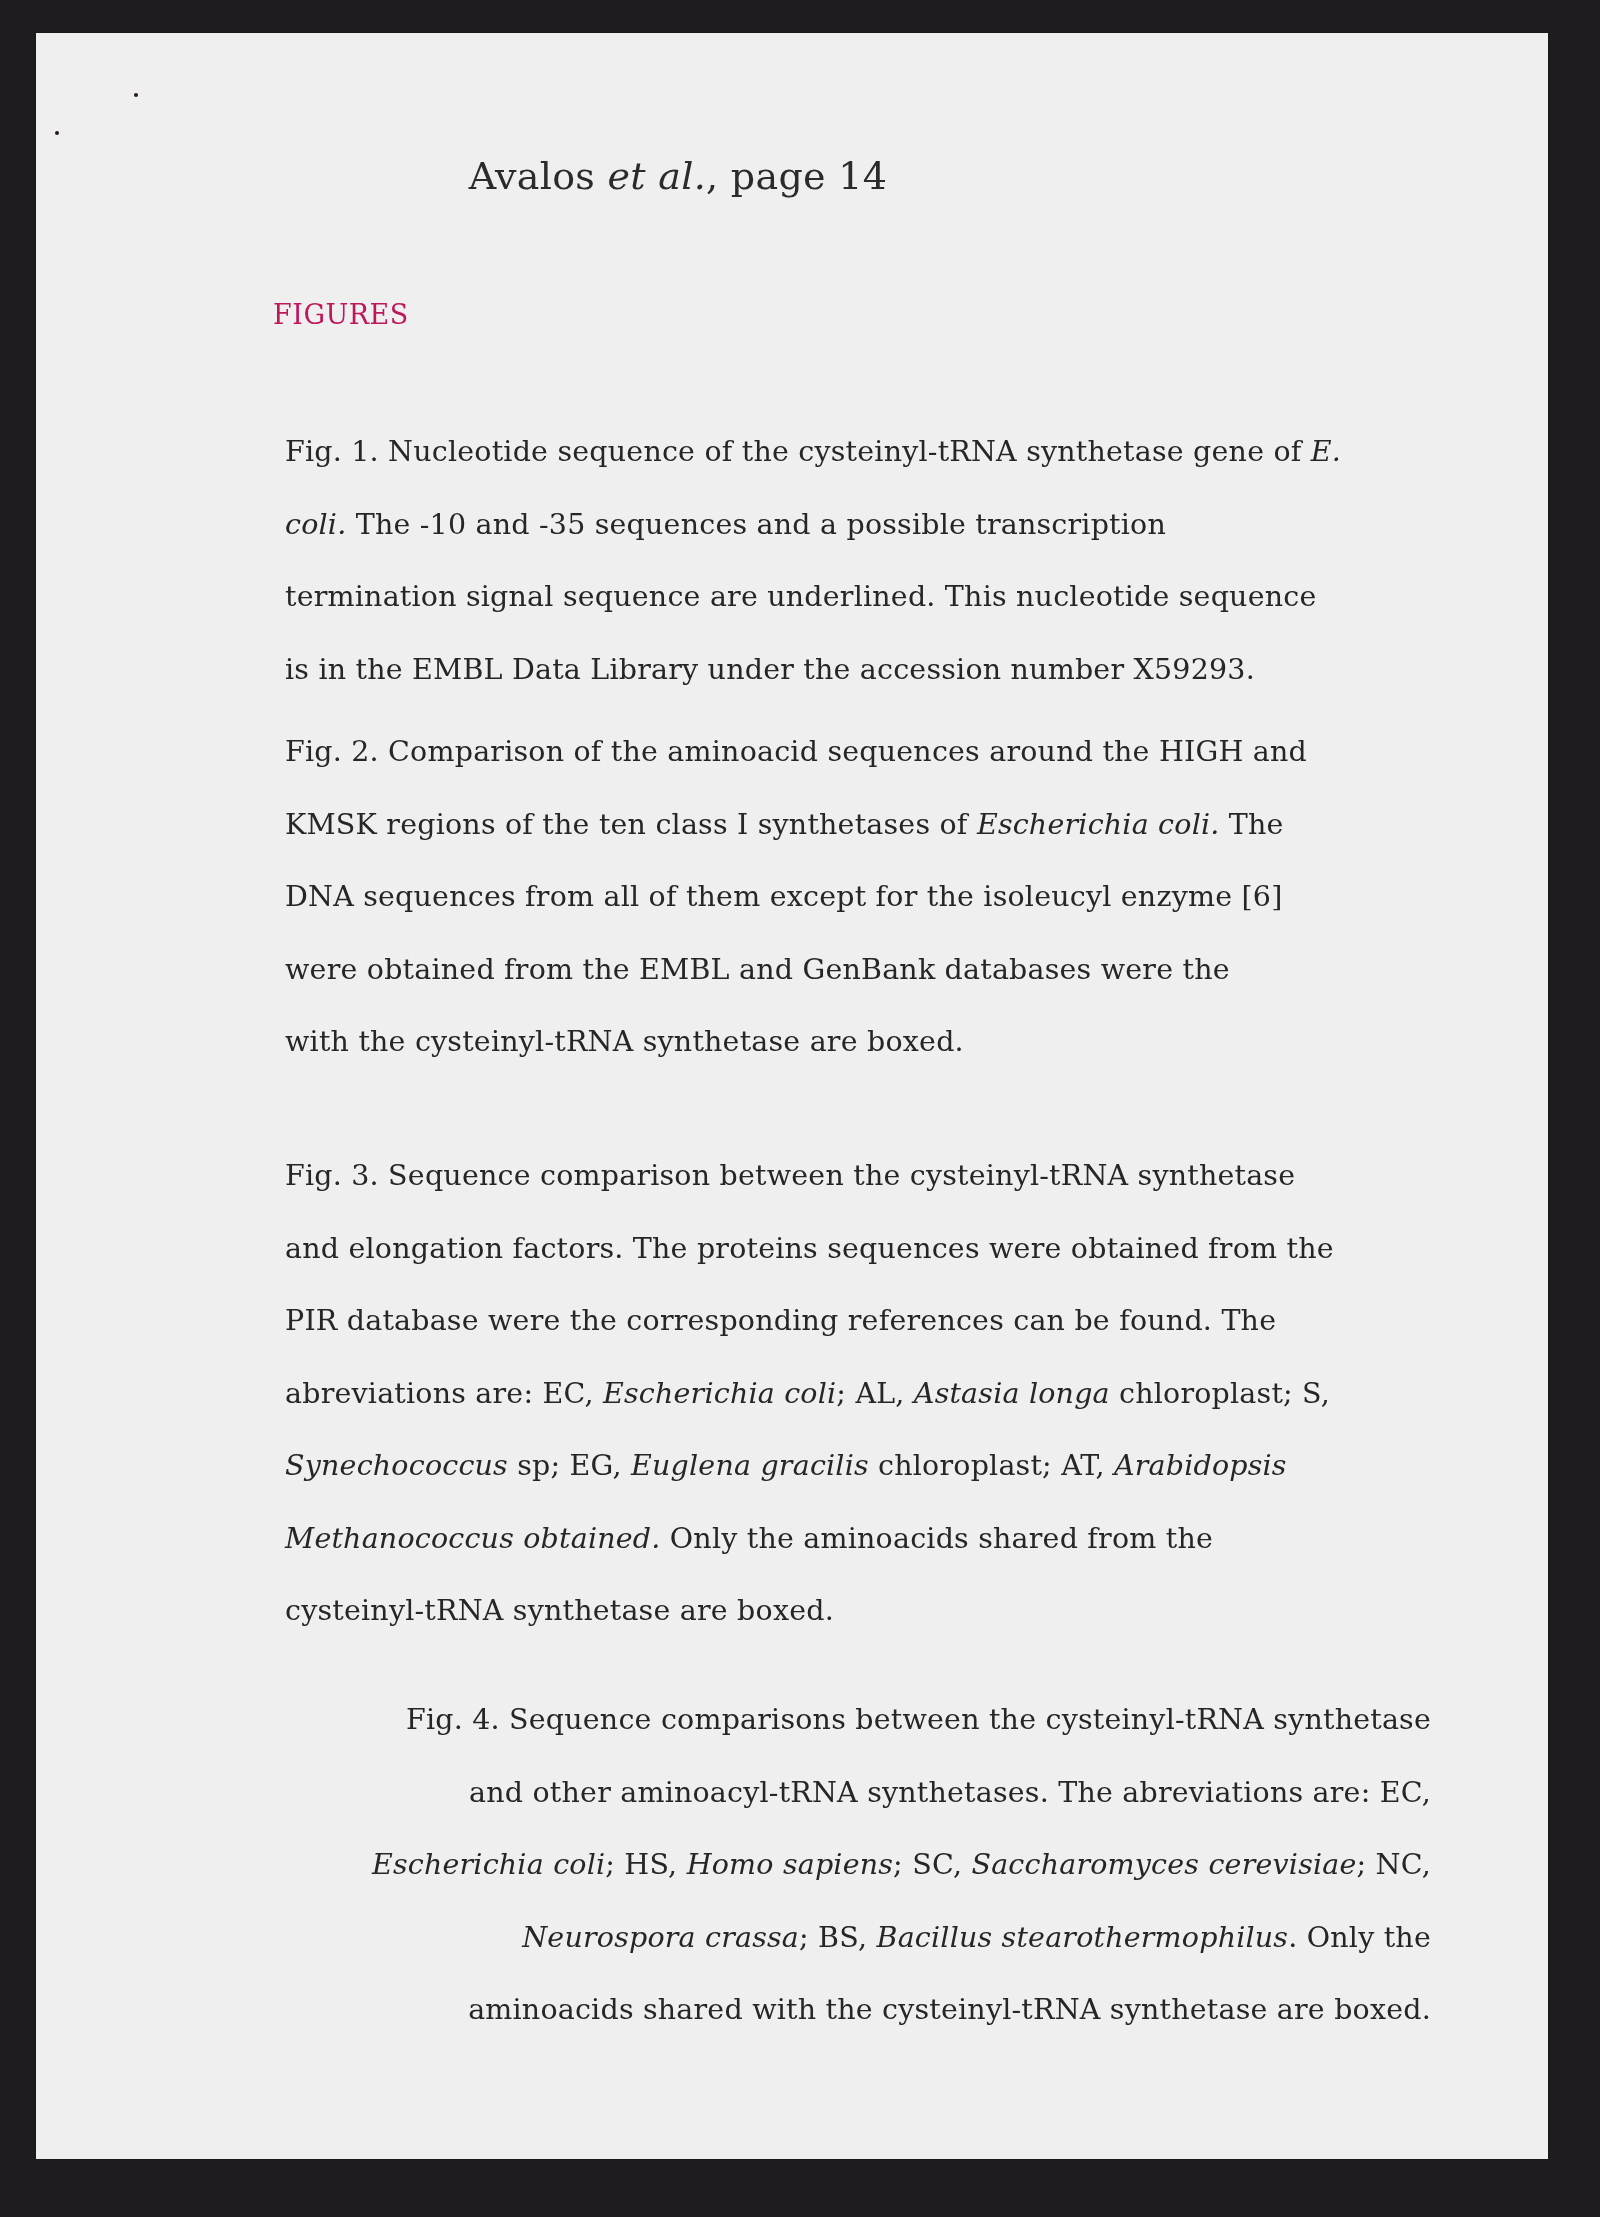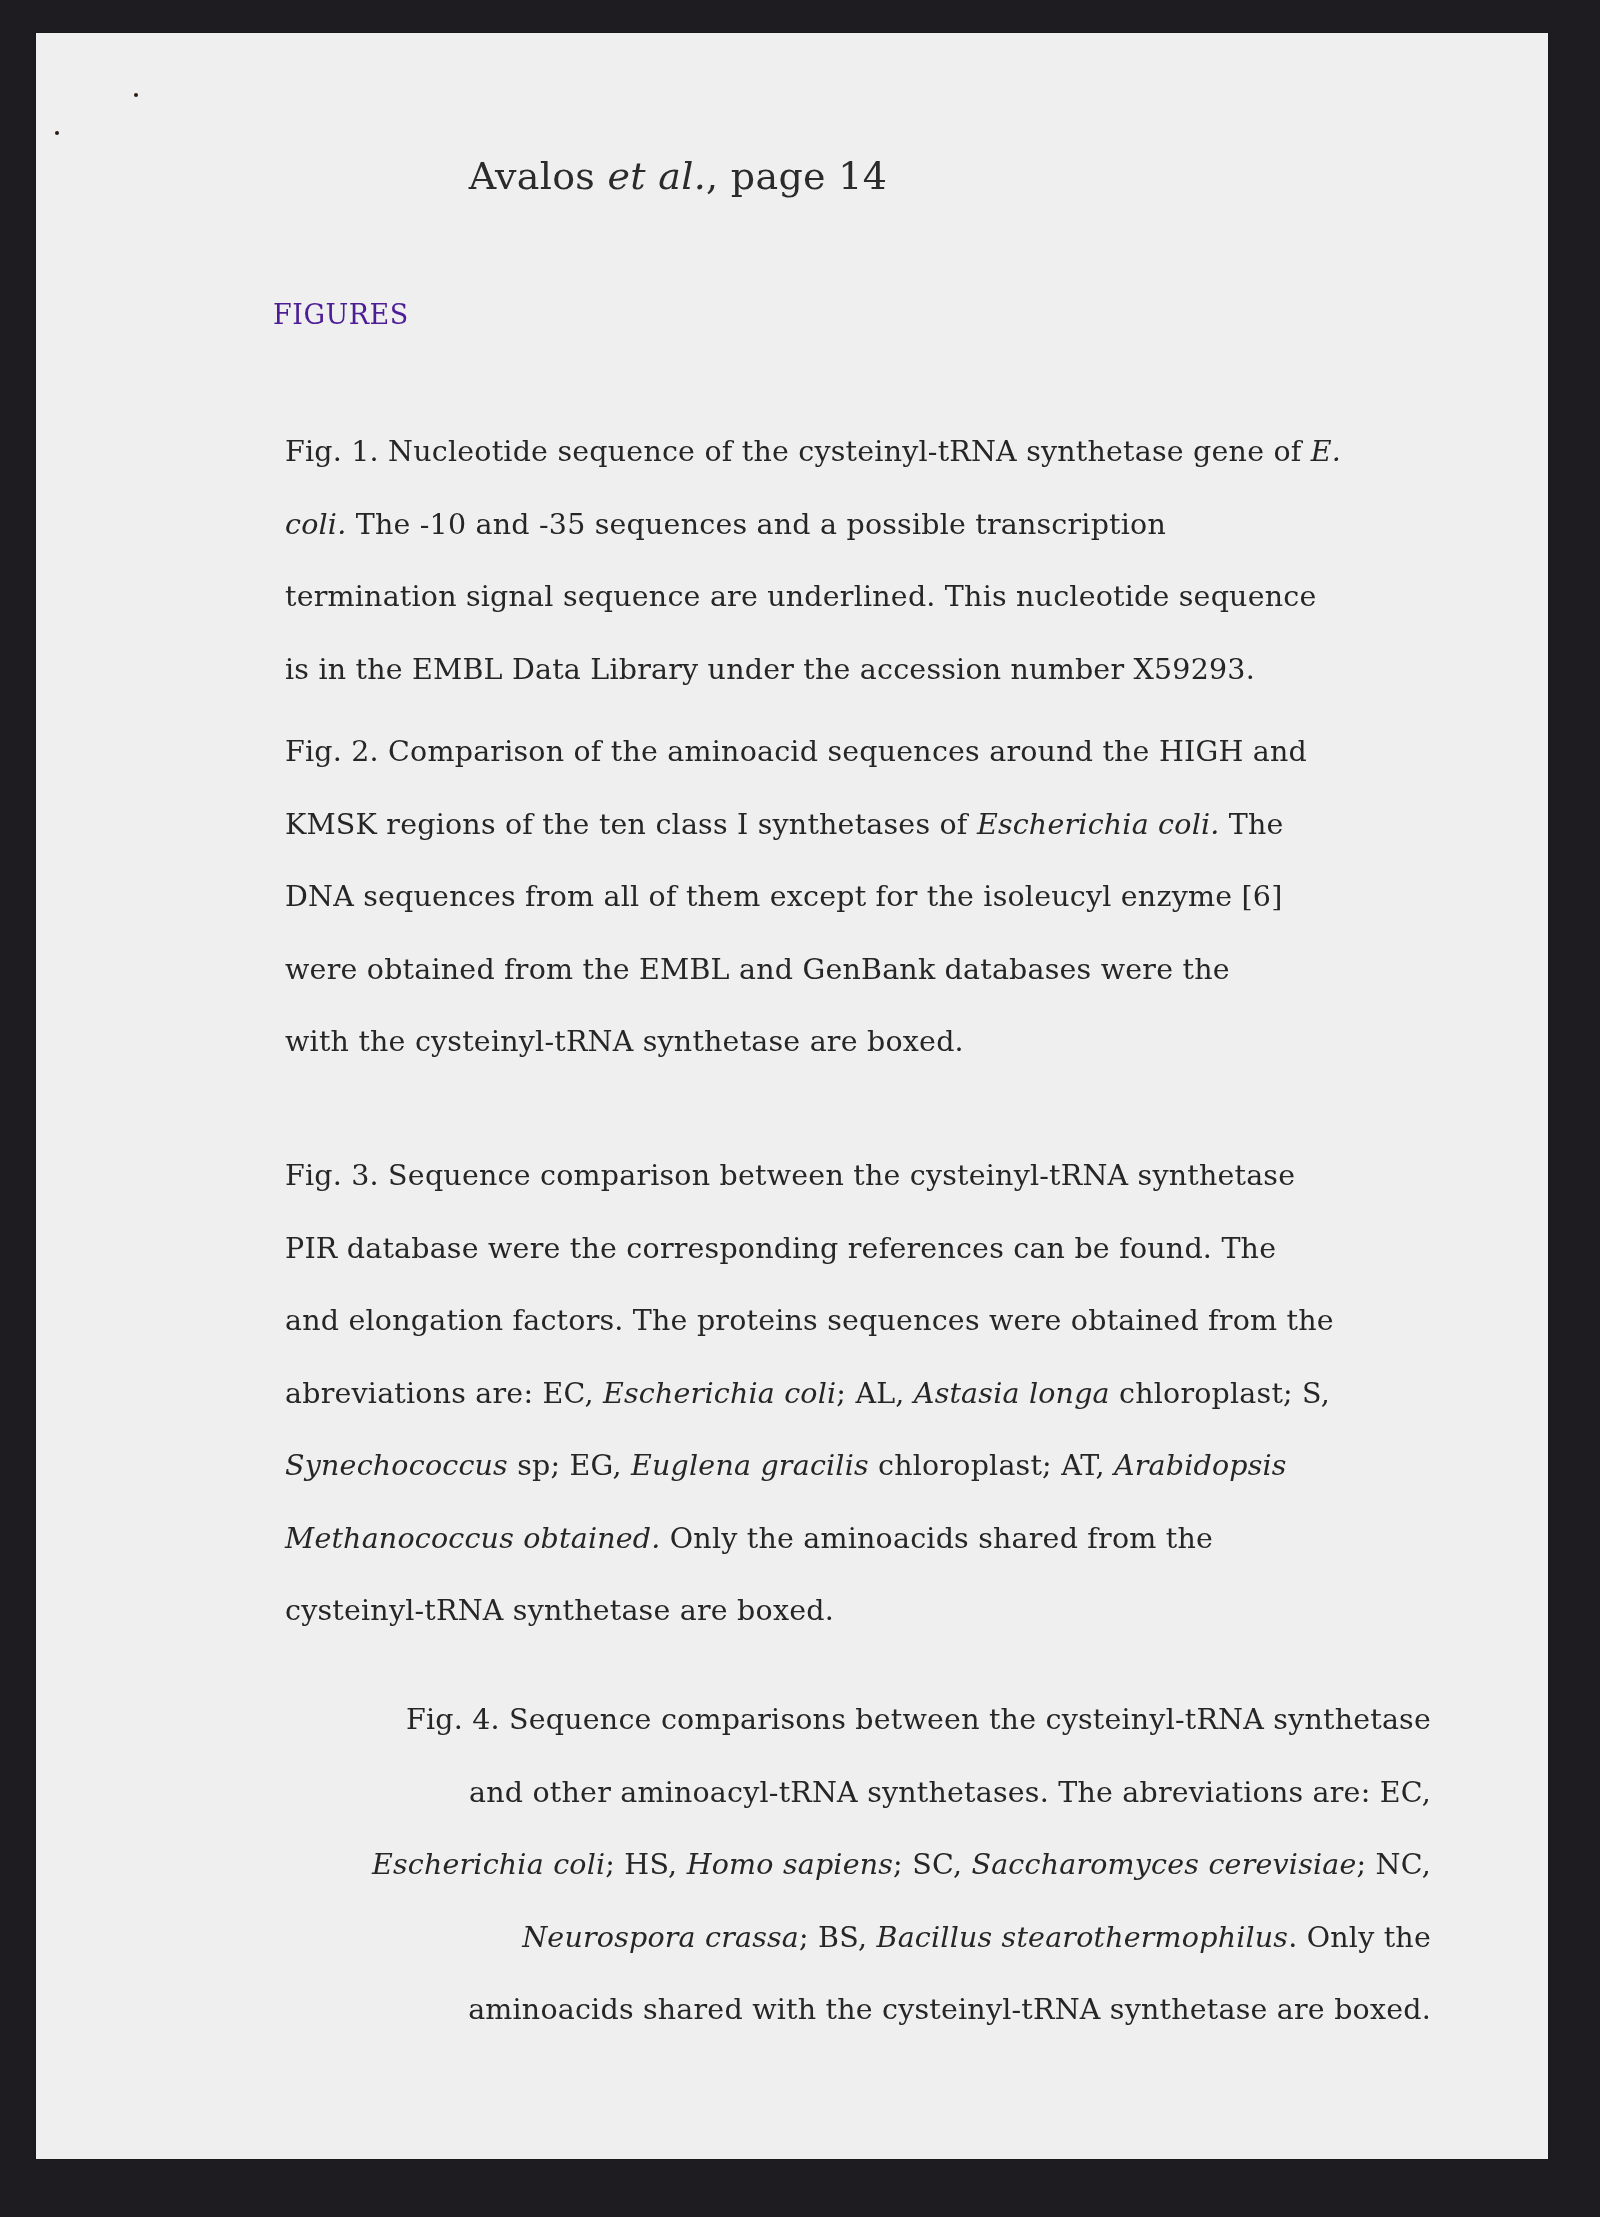--- a/index.html
+++ b/index.html
@@ -38,21 +38,21 @@
       text-align: center;
       font-size: 38px;
       color: #2b2b2b;
       letter-spacing: 0.3px;
     }
     .section-title {
       position: absolute;
       left: 237px;
       top: 266px;
       font-size: 27px;
-      color: #4c1d95;
+      color: #be185d;
       letter-spacing: 0.5px;
     }
     .caption {
       position: absolute;
       left: 237px;
       width: 1170px;
       font-size: 28.5px;
       line-height: 60.5px;
       color: #262626;
       letter-spacing: 0.2px;
@@ -86,22 +86,22 @@
     </div>
   <div class="caption" id="fig2">
       <p><span>Fig. 2. Comparison of the aminoacid sequences around the HIGH and</span></p>
       <p><span>KMSK regions of the ten class I synthetases of </span><em>Escherichia coli.</em><span> The</span></p>
       <p><span>DNA sequences from all of them except for the isoleucyl enzyme [6]</span></p>
       <p><span>were obtained from the EMBL and GenBank databases were the</span></p>
       <p><span>with the cysteinyl-tRNA synthetase are boxed.</span></p>
     </div>
   <div class="caption" id="fig3">
       <p><span>Fig. 3. Sequence comparison between the cysteinyl-tRNA synthetase</span></p>
+      <p><span>and elongation factors. The proteins sequences were obtained from the</span></p>
       <p><span>PIR database were the corresponding references can be found. The</span></p>
-      <p><span>and elongation factors. The proteins sequences were obtained from the</span></p>
       <p><span>abreviations are: EC, </span><em>Escherichia coli</em><span>; AL, </span><em>Astasia longa</em><span> chloroplast; S,</span></p>
       <p><em>Synechococcus</em><span> sp; EG, </span><em>Euglena gracilis</em><span> chloroplast; AT, </span><em>Arabidopsis</em></p>
       <p><em>Methanococcus obtained.</em><span> Only the aminoacids shared from the</span></p>
       <p><span>cysteinyl-tRNA synthetase are boxed.</span></p>
     </div>
   <div class="caption" id="fig4">
       <p><span>Fig. 4. Sequence comparisons between the cysteinyl-tRNA synthetase</span></p>
       <p><span>and other aminoacyl-tRNA synthetases. The abreviations are: EC,</span></p>
       <p><em>Escherichia coli</em><span>; HS, </span><em>Homo sapiens</em><span>; SC, </span><em>Saccharomyces cerevisiae</em><span>; NC,</span></p>
       <p><em>Neurospora crassa</em><span>; BS, </span><em>Bacillus stearothermophilus</em><span>. Only the</span></p>

